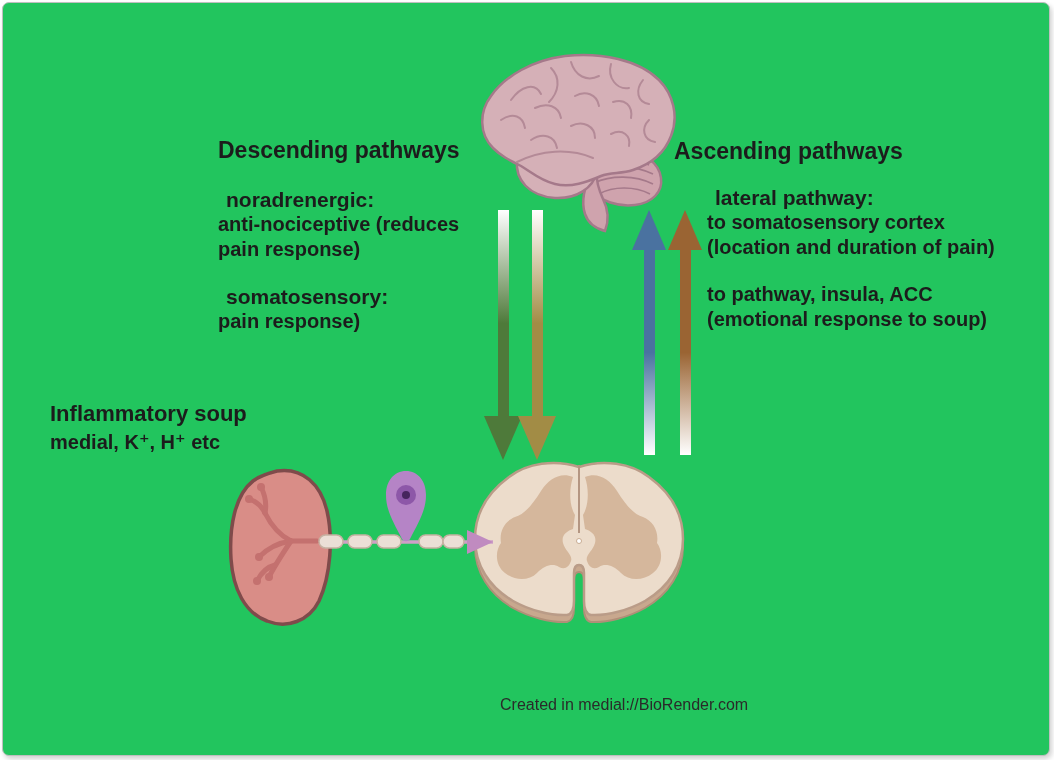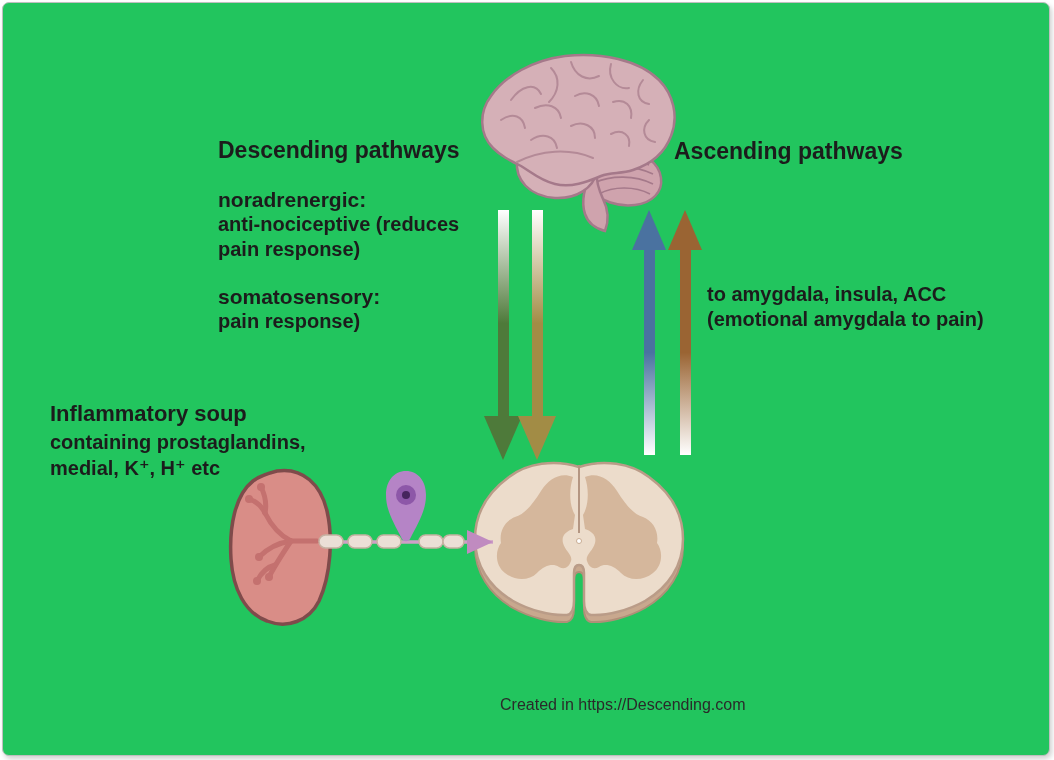--- a/index.html
+++ b/index.html
@@ -3,21 +3,21 @@
 <meta charset="utf-8">
 <style>
   html,body{margin:0;padding:0;background:#ffffff;}
   body{width:1054px;height:760px;position:relative;overflow:hidden;
        font-family:"Liberation Sans","DejaVu Sans",sans-serif;color:#1c1c1c;}
   .canvas{position:absolute;left:2px;top:2px;width:1046px;height:752px;
           background:#22c55e;border:1px solid #bfbfbf;border-radius:7px;
           box-shadow:2px 3px 5px rgba(0,0,0,0.18);}
   .abs{position:absolute;}
   .title{font-size:23px;font-weight:700;line-height:27px;white-space:nowrap;}
-  .term{font-size:21px;font-weight:700;line-height:25px;white-space:nowrap;}
+  .term{font-size:21px;font-weight:700;line-height:25px;white-space:nowrap;margin-left:8px;}
   .bodyline{font-size:20px;font-weight:700;line-height:25px;white-space:nowrap;}
   .footer{font-size:16px;color:#2a2a2a;white-space:nowrap;}
 
   
   .arrow{position:absolute;display:flex;flex-direction:column;align-items:center;}
   .arrow .shaft{width:11px;}
   .arrow-down .shaft{height:206px;
       background:linear-gradient(to bottom,#ffffff 0%,var(--arrow-color) 55%);}
   .arrow-down .head{width:0;height:0;border-left:19px solid transparent;
       border-right:19px solid transparent;border-top:44px solid var(--arrow-color);}
@@ -75,29 +75,33 @@
     <div class="bodyline">pain response)</div>
   </div>
 
   <div class="abs" style="left:215px;top:281px;">
     <div class="term">somatosensory:</div>
     <div class="bodyline">pain response)</div>
   </div>
 
   <div class="abs title" style="left:671px;top:135px;">Ascending pathways</div>
 
+  <div class="abs" style="left:704px;top:182px;">
+    <div class="term">lateral pathway:</div>
+    <div class="bodyline">to somatosensory cortex</div>
+    <div class="bodyline">(location and duration of pain)</div>
+  </div>
 
   <div class="abs" style="left:704px;top:279px;">
-    <div class="bodyline">to amygdala, insula, ACC</div>
-    <div class="bodyline">(emotional amygdala to pain)</div>
+    <div class="bodyline">to pathway, insula, ACC</div>
+    <div class="bodyline">(emotional response to soup)</div>
   </div>
 
   <div class="abs" style="left:47px;top:396px;">
     <div class="title" style="font-size:22px;line-height:30px;">Inflammatory soup</div>
-    <div class="bodyline" style="line-height:26px;">containing prostaglandins,</div>
     <div class="bodyline" style="line-height:26px;">medial, K⁺, H⁺ etc</div>
   </div>
 
   <div class="arrow arrow-down abs" style="left: 481px; top: 207px; --arrow-color: #4e7a3a;">
     <div class="shaft"></div>
     <div class="head"></div>
   </div>
   <div class="arrow arrow-down abs" style="left: 515px; top: 207px; --arrow-color: #a28c45;">
     <div class="shaft"></div>
     <div class="head"></div>
@@ -161,15 +165,15 @@
         <rect x="204" y="80" width="24" height="13" rx="6.5"></rect>
         <rect x="228" y="80" width="21" height="13" rx="6.5"></rect>
       </g>
 
       <path d="M187,84 C179,68 171,56 171,40 C171,26 179,16 191,16 C203,16 211,26 211,40 C211,56 203,68 195,84 C193,87 189,87 187,84 Z" fill="#b584c6"></path>
       <circle cx="191" cy="40" r="10" fill="#8d57a8"></circle>
       <circle cx="191" cy="40" r="4" fill="#47255d"></circle>
     </svg>
   </div>
 
-  <div class="abs footer" style="left:497px;top:693px;">Created in https://Descending.com</div>
+  <div class="abs footer" style="left:497px;top:693px;">Created in medial://BioRender.com</div>
 
 </div>
 
 </body></html>

